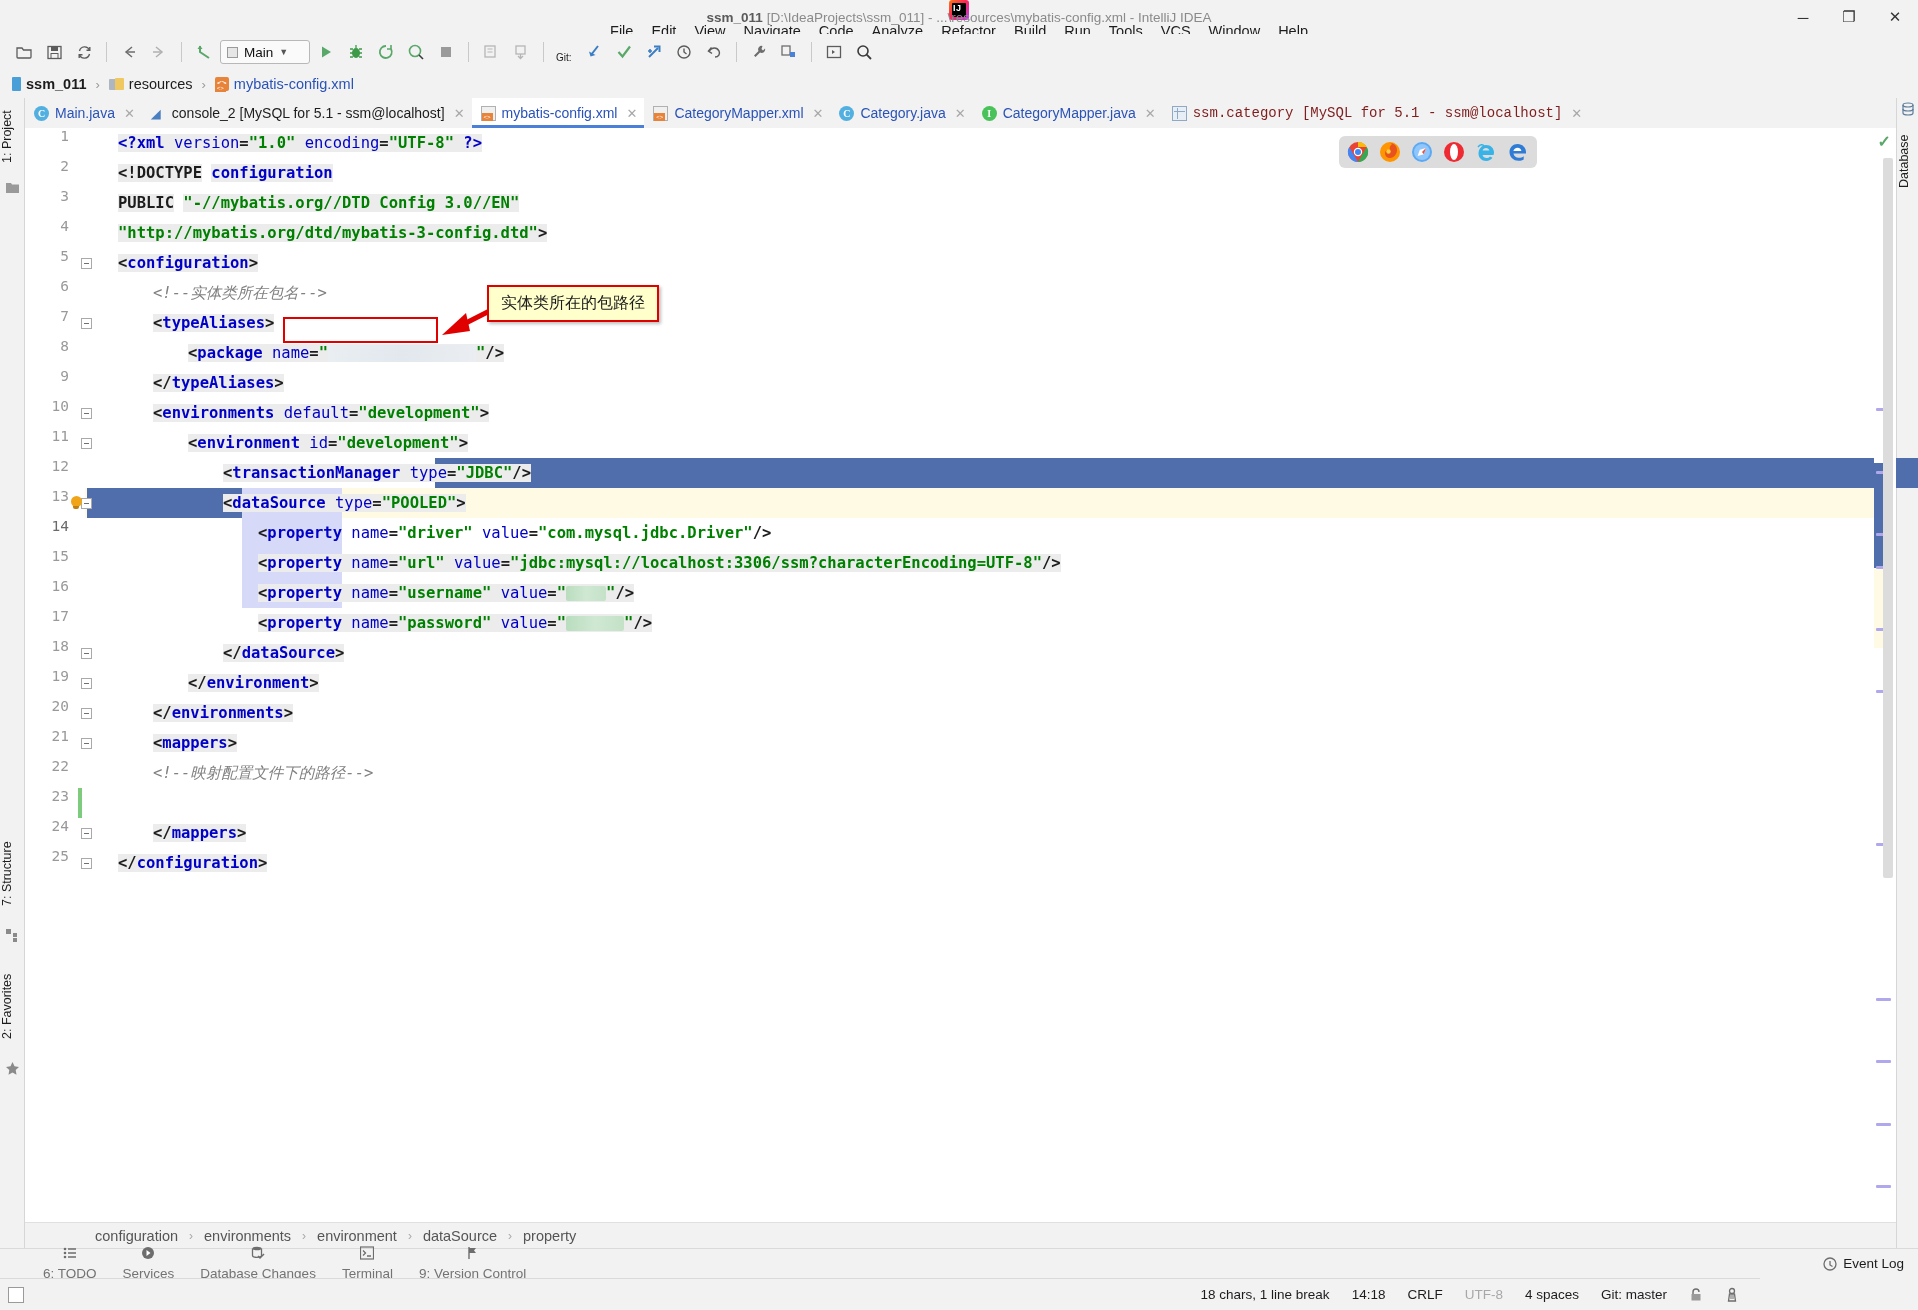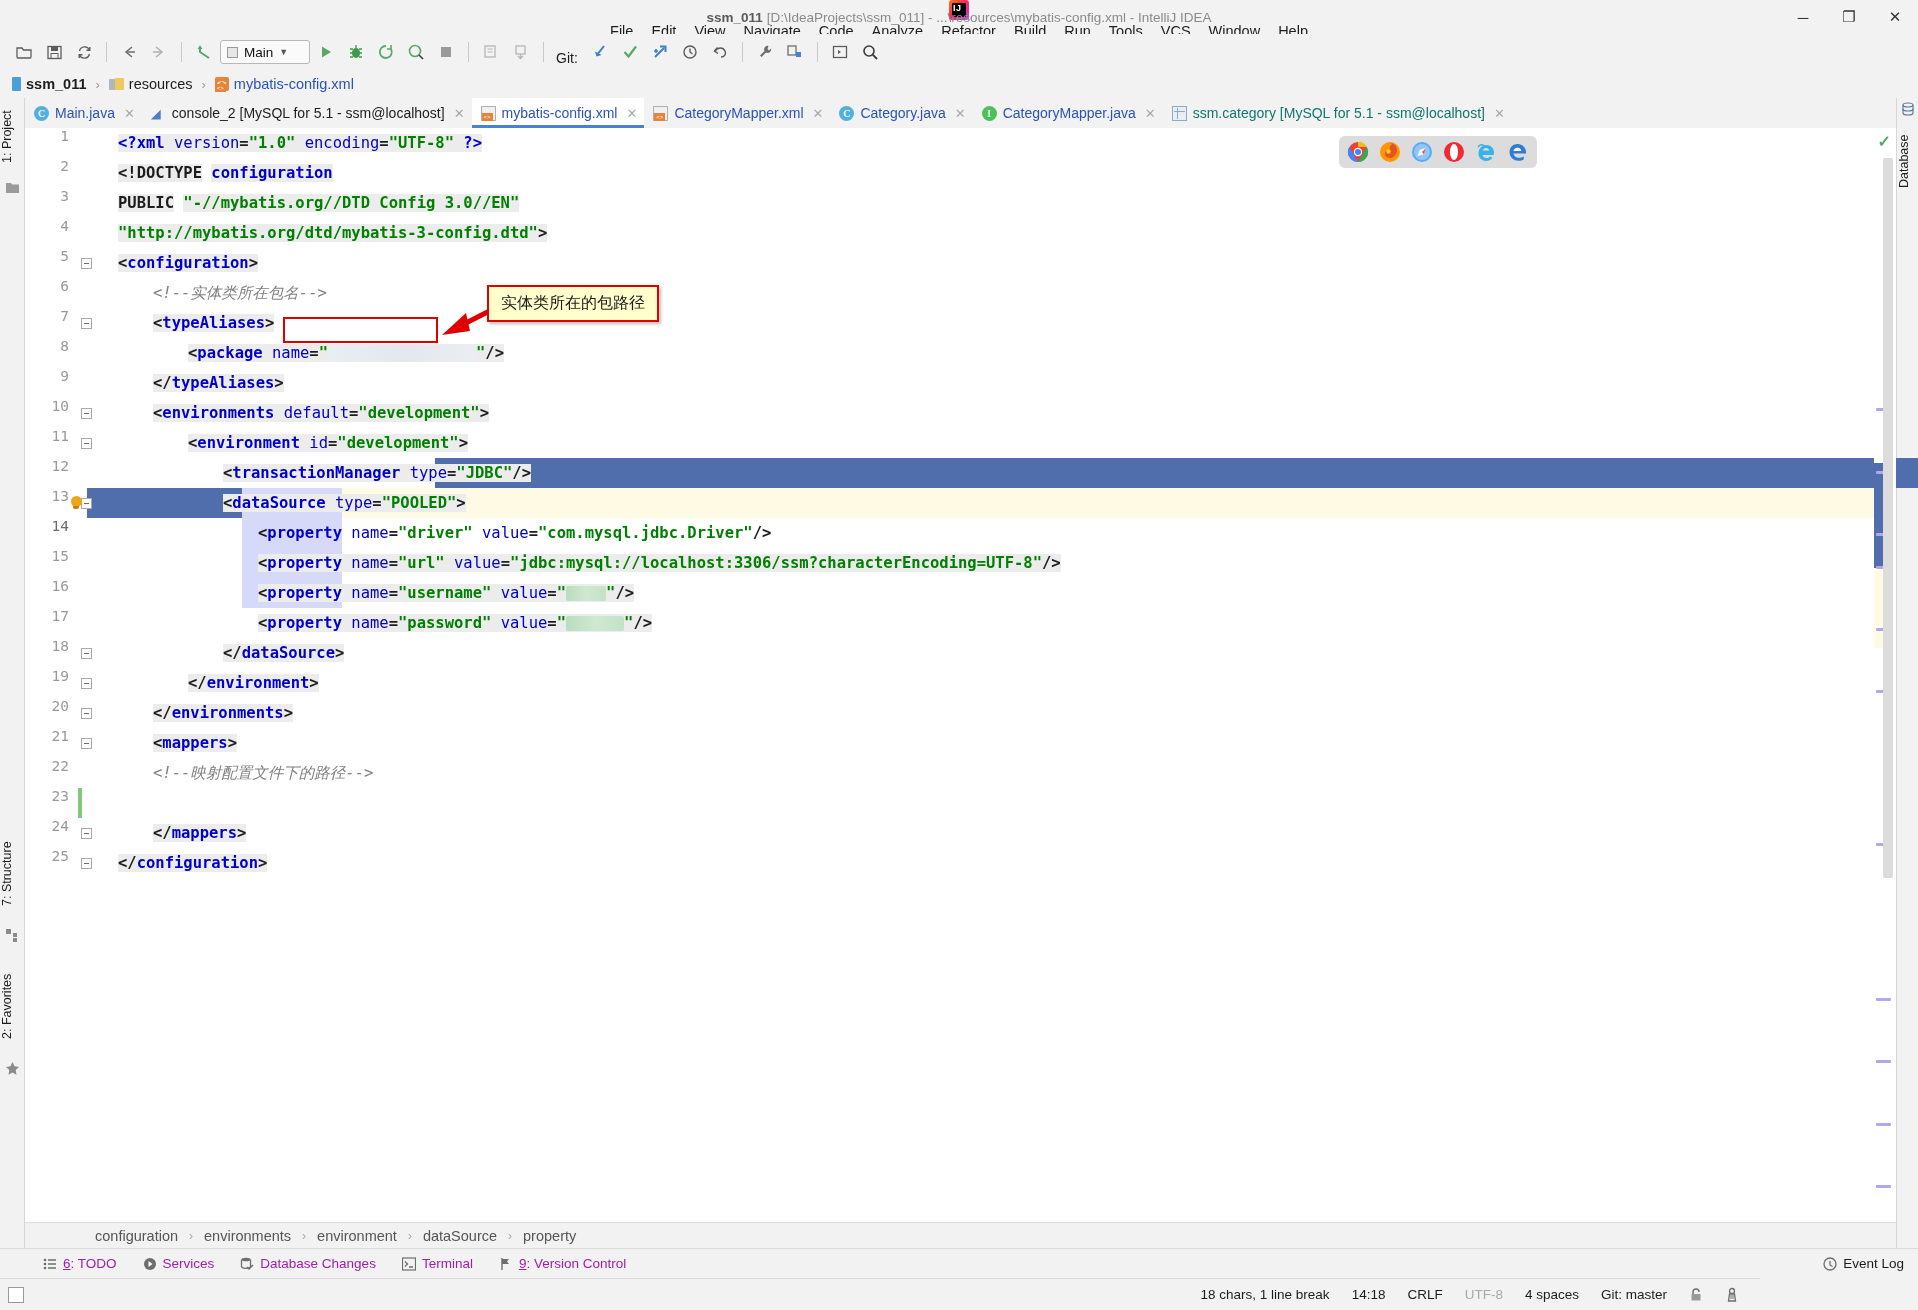--- a/index.html
+++ b/index.html
@@ -49,21 +49,21 @@
   }
   .tb-btn { width:28px;height:28px;display:flex;align-items:center;justify-content:center;
             cursor:default; border-radius:3px;}
   .tb-sep{width:1px;height:20px;background:#c9c9c9;margin:0 6px;}
   .runconfig {
     display:flex;align-items:center;gap:6px;height:24px;padding:0 8px 0 6px;
     border:1px solid #b8b8b8;border-radius:3px;background:#fafafa;
     font-size:13.5px;color:#111;min-width:90px;
   }
   .runconfig .mini{width:11px;height:11px;border:1px solid #9a9a9a;background:#e6e6e6;}
-  .git-label{font-size:14px;color:#1c1c1c;margin:11px 6px 0 4px;}
+  .git-label{font-size:10px;color:#1c1c1c;margin:11px 6px 0 4px;}
 
   
   .navbar {
     position:absolute;left:0;top:70px;width:1918px;height:28px;background:#f2f2f2;
     display:flex;align-items:center;padding-left:8px;gap:3px;font-size:14.5px;
   }
   .nb-item{display:flex;align-items:center;gap:5px;padding:2px 4px;cursor:default;}
   .nb-sep{color:#9b9b9b;font-size:13px;margin:0 2px;}
   .nb-label{color:#1c1c1c;}
   .nb-label.proj{font-weight:bold;}
@@ -94,21 +94,21 @@
   }
   .etab{
     height:30px;display:flex;align-items:center;gap:6px;padding:0 7px 0 9px;
     font-size:14px;color:#2a53b8;white-space:nowrap;cursor:default;position:relative;
   }
   .etab.active{background:#fff;}
   .etab.active:after{content:"";position:absolute;left:0;right:0;bottom:0;height:3px;background:#4a80d8;}
   .etab .x{color:#a8a8a8;font-size:13px;margin-left:3px;}
   .etab-lbl{}
   .etab.console .etab-lbl{color:#1c1c1c;}
-  .etab.dbtab .etab-lbl{color:#0f766e;}
+  .etab.dbtab .etab-lbl{color:#7f1d1d;font-family:Liberation Mono, monospace;}
 
   
   .ic{width:15px;height:15px;flex:0 0 auto;position:relative;display:inline-block;}
   .ic-java{border-radius:50%;background:#52b0e0;color:#fff;font-size:10px;font-weight:bold;
            text-align:center;line-height:15px;font-family:"Liberation Serif",serif;}
   .ic-javaif{border-radius:50%;background:#49c25a;color:#fff;font-size:10px;font-weight:bold;
            text-align:center;line-height:15px;font-family:"Liberation Serif",serif;}
   .ic-xml{background:#f0f0f0;border:1px solid #b0b0b0;}
   .ic-xml:after{content:"<>";position:absolute;left:0;bottom:-1px;width:11px;height:8px;
     background:#e8833a;color:#fff;font-size:6px;line-height:8px;text-align:center;}
@@ -188,22 +188,22 @@
     border-top:1px solid #e0e0e0;
   }
   .bcrumb .sep{color:#a8a8a8;margin:0 9px;font-size:12px;}
   .bcrumb span.cb{cursor:default;}
 
   
   .bottombar{
     position:absolute;left:0;top:1248px;width:1918px;height:30px;background:#f2f2f2;
     display:flex;align-items:center;padding-left:30px;gap:0px;border-top:1px solid #dadada;
   }
-  .bw{display:flex;align-items:center;gap:6px;font-size:13.5px;color:#a21caf;
-      padding:3px 13px;cursor:default;}
+  .bw{display:flex;align-items:center;gap:6px;font-size:13.5px;color:#737373;
+      padding:3px 13px;cursor:default;flex-direction:column;}
   .bw u{text-decoration:underline;}
   .evlog{position:absolute;right:14px;display:flex;align-items:center;gap:6px;
     font-size:13.5px;color:#1c1c1c;cursor:default;}
 
   
   .statusbar{
     position:absolute;left:0;top:1278px;width:1760px;height:32px;background:#f2f2f2;
     display:flex;align-items:center;border-top:1px solid #dadada;
   }
   .sb-left{margin-left:8px;width:16px;height:16px;border:1px solid #9a9a9a;background:#fff;}

